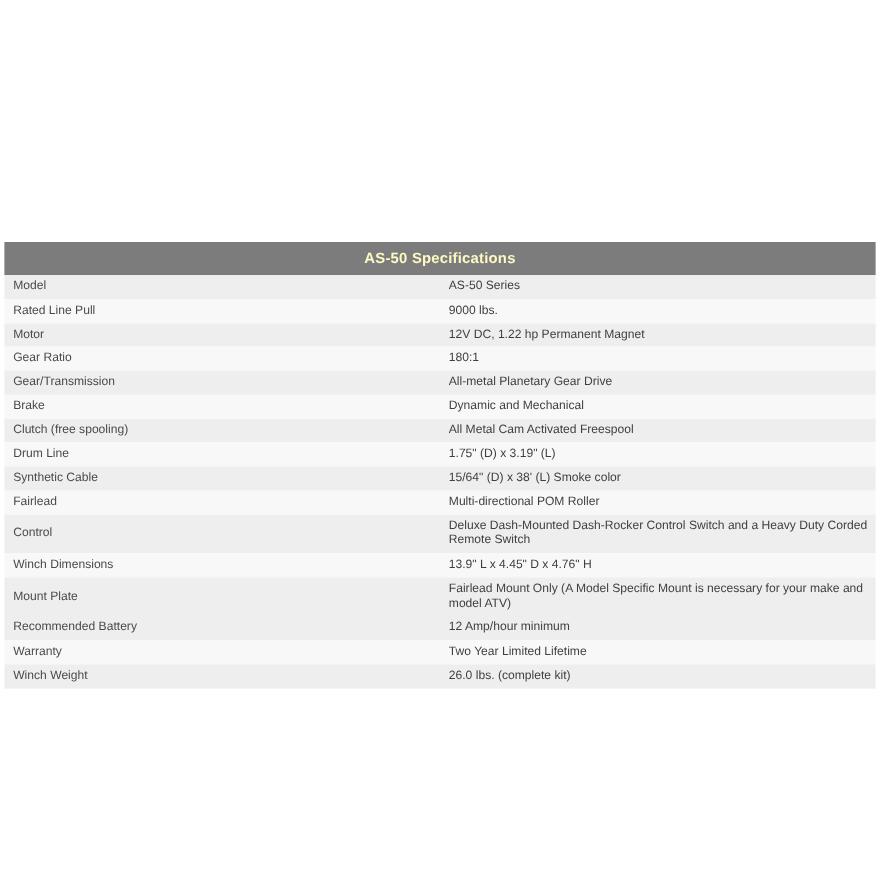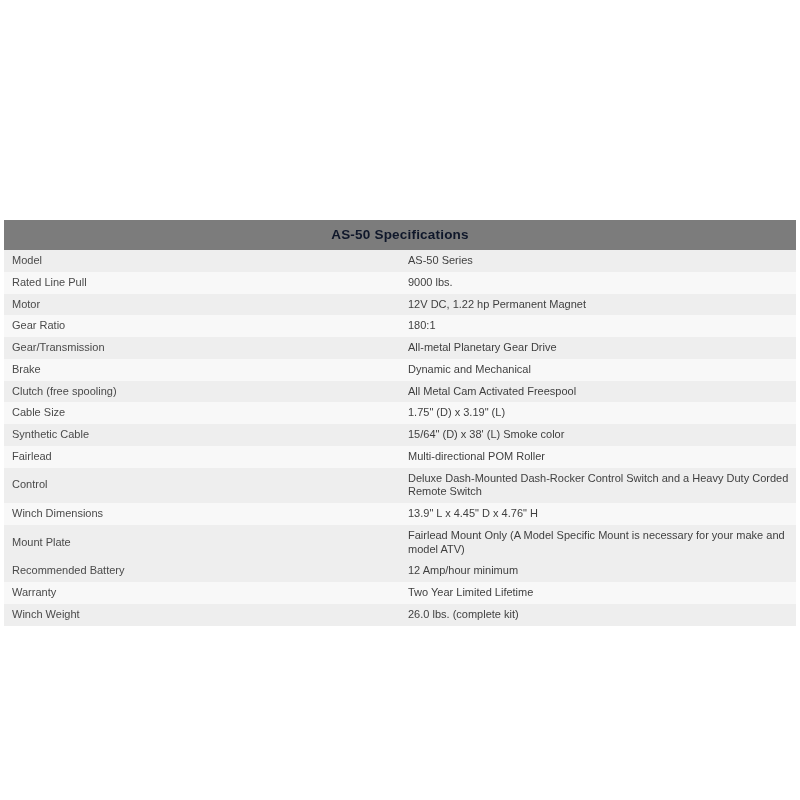--- a/index.html
+++ b/index.html
@@ -26,21 +26,21 @@
     top: 220px;
     width: 792px;
   }
   table.spec-table {
     width: 792px;
     border-collapse: collapse;
     table-layout: fixed;
   }
   table.spec-table th.title-cell {
     background: #7c7c7c;
-    color: #0f172a;
+    color: #fef9c3;
     font-size: 13.5px;
     font-weight: bold;
     text-align: center;
     padding: 7px 4px 8px 4px;
     letter-spacing: 0.2px;
   }
   table.spec-table td {
     font-size: 11px;
     padding: 4px 4px 4px 8px;
     vertical-align: middle;
@@ -95,21 +95,21 @@
           </tr>
           <tr class="row-even">
             <td class="label">Brake</td>
             <td class="value">Dynamic and Mechanical</td>
           </tr>
           <tr class="row-odd">
             <td class="label">Clutch (free spooling)</td>
             <td class="value">All Metal Cam Activated Freespool</td>
           </tr>
           <tr class="row-even">
-            <td class="label">Cable Size</td>
+            <td class="label">Drum Line</td>
             <td class="value">1.75" (D) x 3.19" (L)</td>
           </tr>
           <tr class="row-odd">
             <td class="label">Synthetic Cable</td>
             <td class="value">15/64" (D) x 38' (L) Smoke color</td>
           </tr>
           <tr class="row-even">
             <td class="label">Fairlead</td>
             <td class="value">Multi-directional POM Roller</td>
           </tr>

